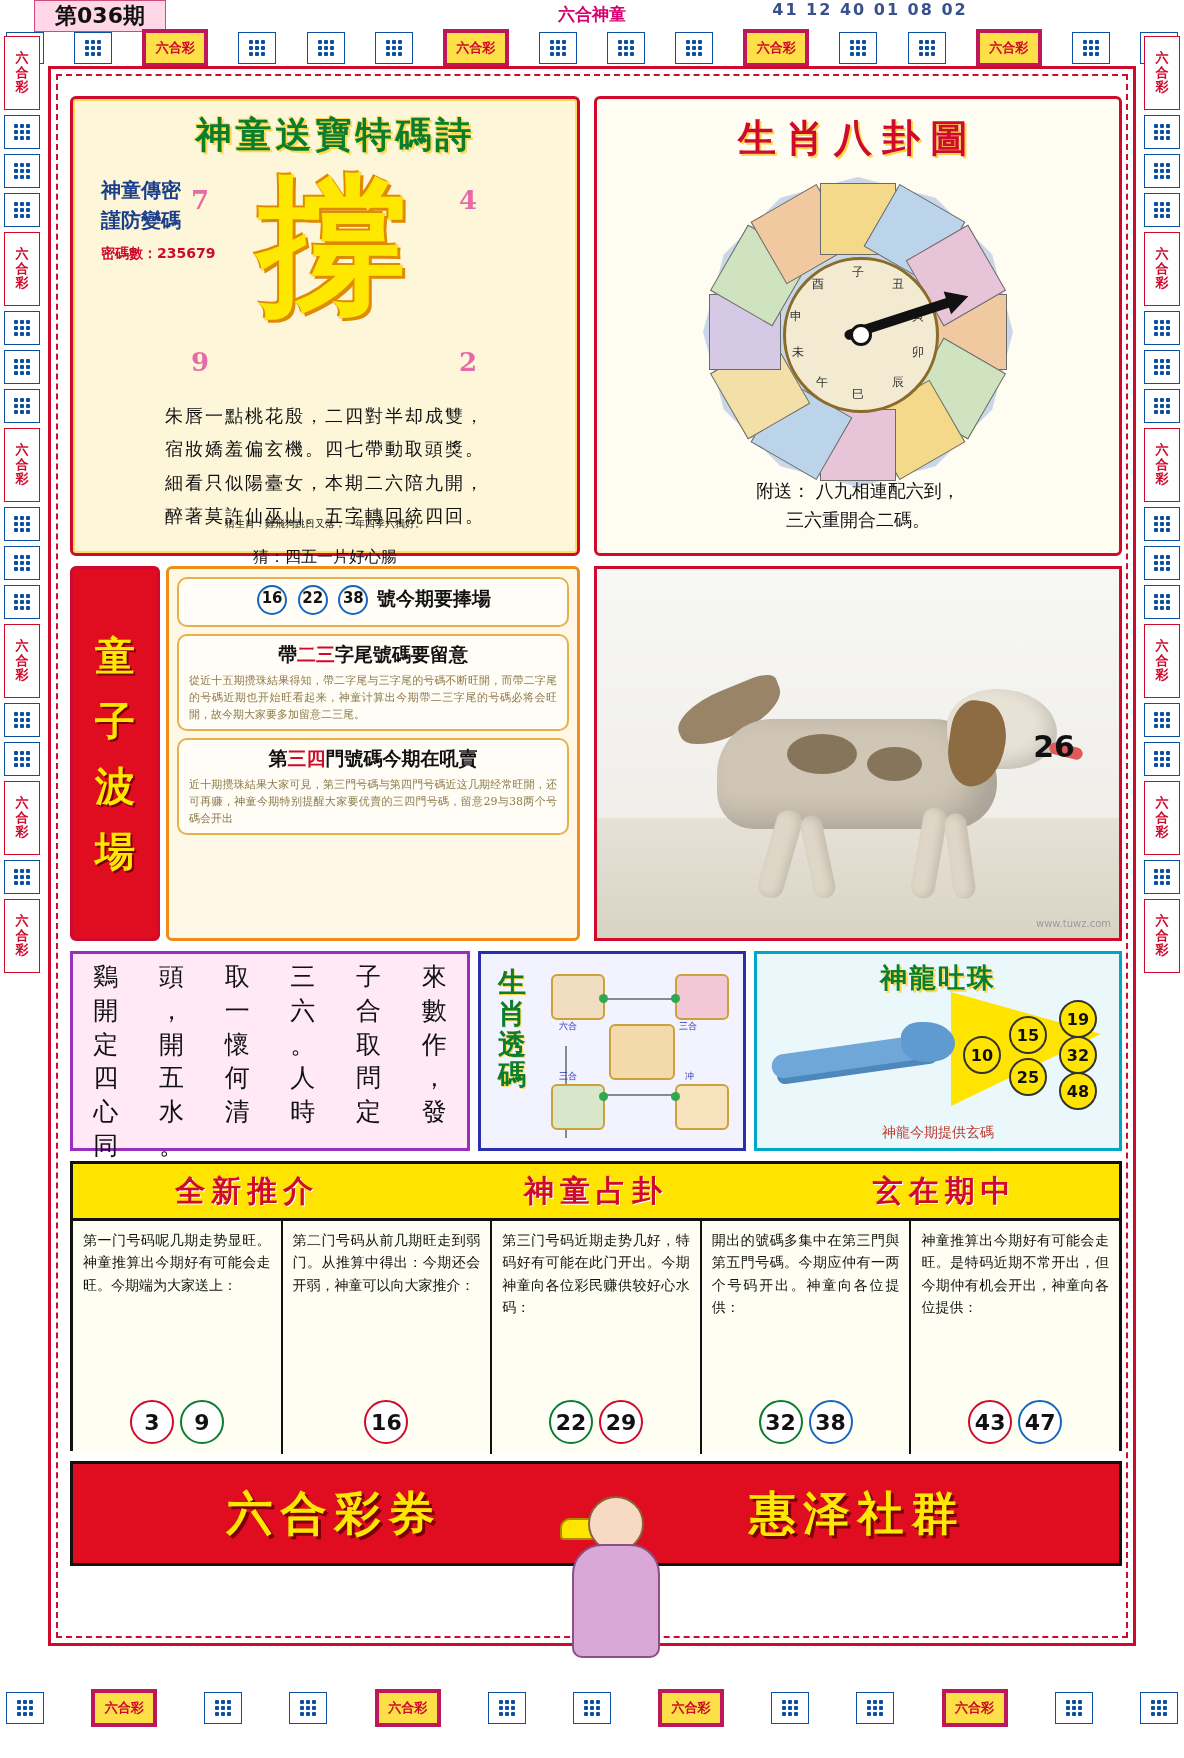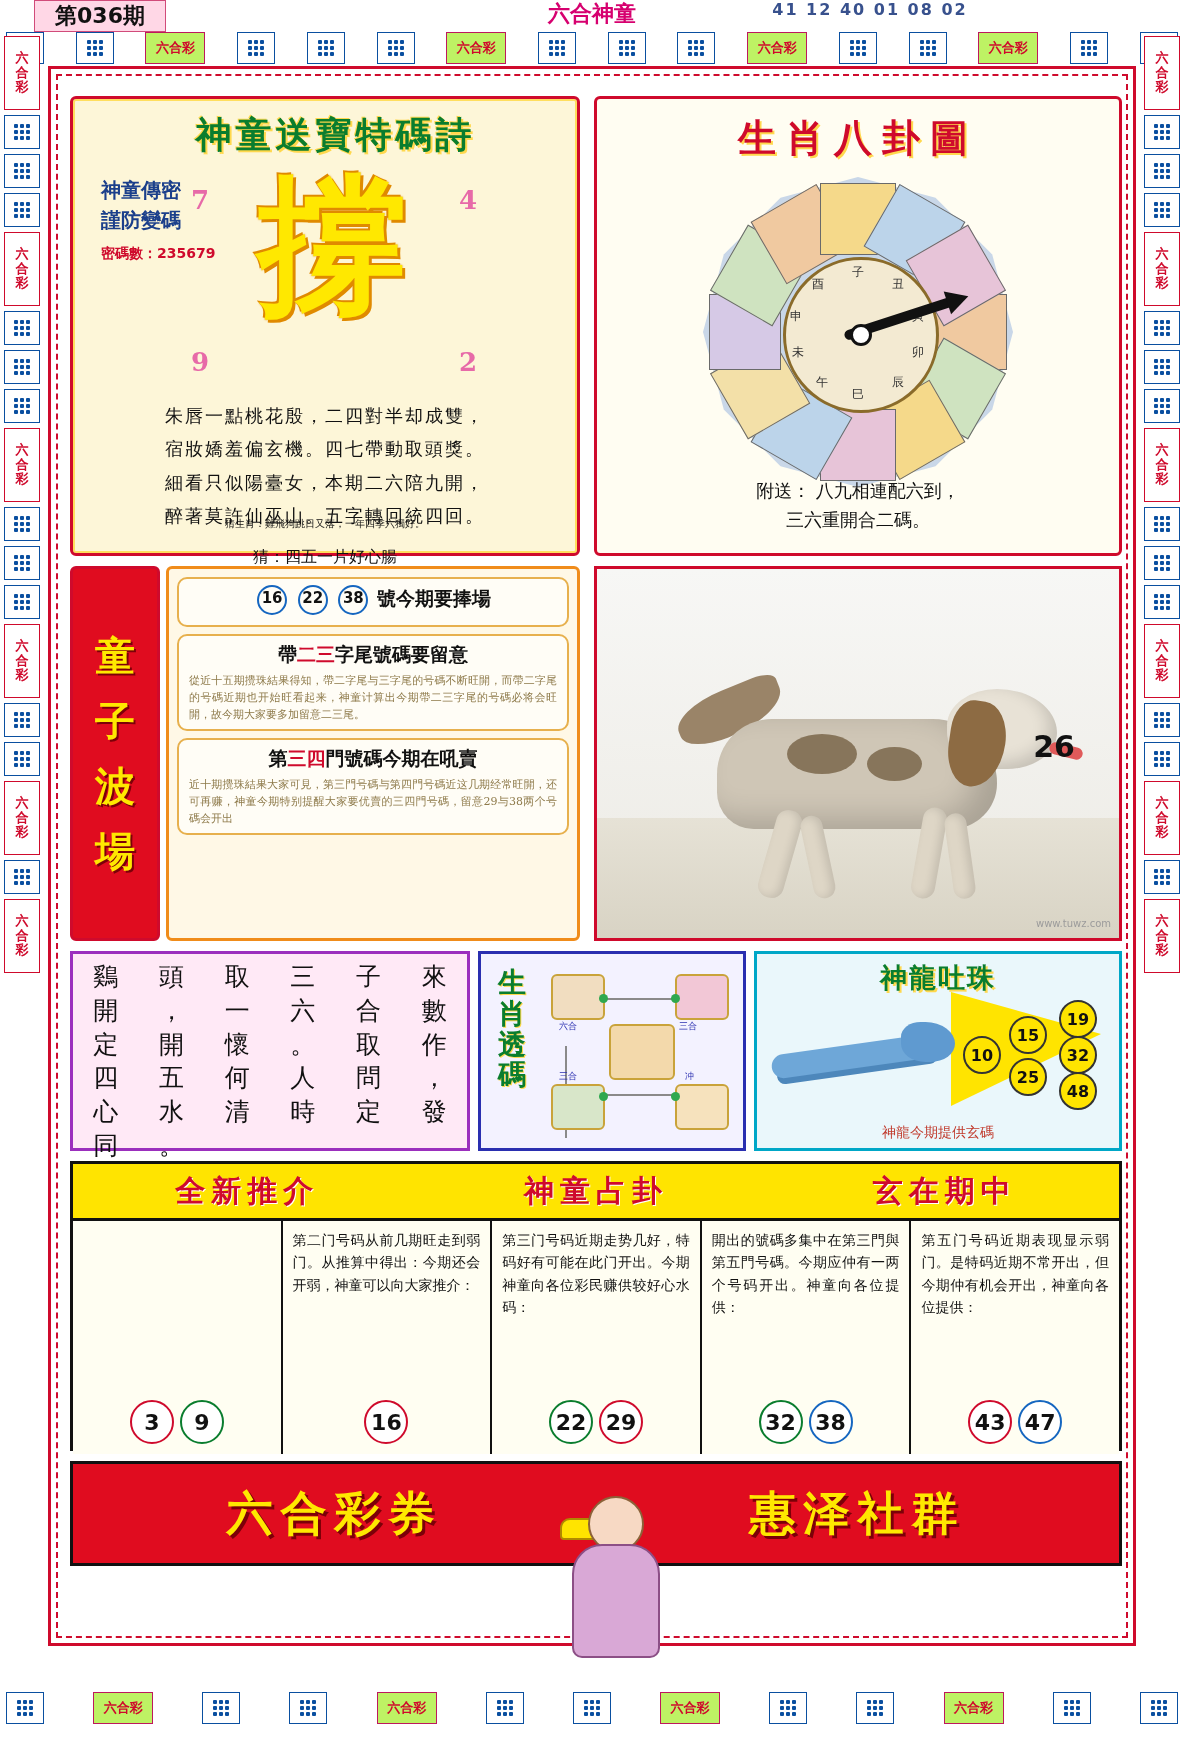--- a/index.html
+++ b/index.html
@@ -13,37 +13,37 @@
   #page{position:absolute;inset:0;background:#fff;}
   .topbar{position:absolute;left:0;top:0;width:1184px;height:30px;background:#fff;}
   .issue-badge{
     position:absolute;left:34px;top:0px;width:130px;height:30px;
     background:#ffd7e6;border:1px solid #d14b7a;
     color:#111;font-size:22px;font-weight:bold;line-height:30px;text-align:center;
     font-family:"DejaVu Sans",sans-serif;
   }
   .top-title{
     position:absolute;left:0;top:0;width:1184px;text-align:center;
-    font-size:22px;font-weight:bold;color:#d6006f;line-height:28px;
+    font-size:17px;font-weight:bold;color:#d6006f;line-height:28px;
   }
   .top-nums{
     position:absolute;left:660px;top:0px;width:420px;text-align:center;
     font-size:16px;font-weight:bold;color:#16337a;letter-spacing:2px;
     opacity:.85;
   }
   
   .tile-row{position:absolute;height:36px;left:0;width:1184px;display:flex;gap:6px;
     align-items:center;justify-content:space-between;padding:0 6px;box-sizing:border-box;}
   .tile{
     width:36px;height:30px;border:1px solid #0a4fa0;background:#fff;
     display:flex;align-items:center;justify-content:center;
     font-size:9px;color:#0a4fa0;line-height:1;
   }
   .tile-big{
-    width:58px;height:30px;border:1px solid #be185d;background:#bef264;
+    width:58px;height:30px;border:4px solid #be185d;background:#fde047;
     color:#cf0a2c;font-size:13px;font-weight:bold;display:flex;align-items:center;justify-content:center;
   }
   .side-col{position:absolute;top:36px;width:40px;height:1690px;
     display:flex;flex-direction:column;gap:5px;align-items:center;}
   .side-tile{width:34px;height:32px;border:1px solid #0a4fa0;background:#fff;
     display:flex;align-items:center;justify-content:center;font-size:9px;color:#0a4fa0;}
   .side-word{width:34px;height:72px;border:1px solid #cf0a2c;background:#fff;color:#cf0a2c;
     font-size:13px;font-weight:bold;display:flex;flex-direction:column;
     align-items:center;justify-content:center;line-height:1.15;}
   .dotgrid{display:grid;grid-template-columns:repeat(3,4px);grid-gap:2px;}
@@ -1188,20 +1188,21 @@
       </div>
 
       <div class="panel" id="table">
         <div class="table-head">
           <div>全新推介</div>
           <div>神童占卦</div>
           <div>玄在期中</div>
         </div>
         <div class="table-body">
           <div class="cellcol">
+            <p>第一门号码呢几期走势显旺。神童推算出今期好有可能会走旺。今期端为大家送上：</p>
             <div class="nums">
               <div class="bignum red">3</div>
               <div class="bignum green">9</div>
             </div>
           </div>
           <div class="cellcol">
             <p>第二门号码从前几期旺走到弱门。从推算中得出：今期还会开弱，神童可以向大家推介：</p>
             <div class="nums">
               <div class="bignum red">16</div>
             </div>
@@ -1214,21 +1215,21 @@
             </div>
           </div>
           <div class="cellcol">
             <p>開出的號碼多集中在第三門與第五門号碼。今期应仲有一两个号码开出。神童向各位提供：</p>
             <div class="nums">
               <div class="bignum green">32</div>
               <div class="bignum">38</div>
             </div>
           </div>
           <div class="cellcol">
-            <p>第五门号码近期表现显示弱门。是特码近期不常开出，但今期仲有机会开出，神童向各位提供：</p>
+            <p>神童推算出今期好有可能会走旺。是特码近期不常开出，但今期仲有机会开出，神童向各位提供：</p>
             <div class="nums">
               <div class="bignum red">43</div>
               <div class="bignum">47</div>
             </div>
           </div>
         </div>
       </div>
 
       <div class="panel" id="banner">
         <span>六合彩券</span>

